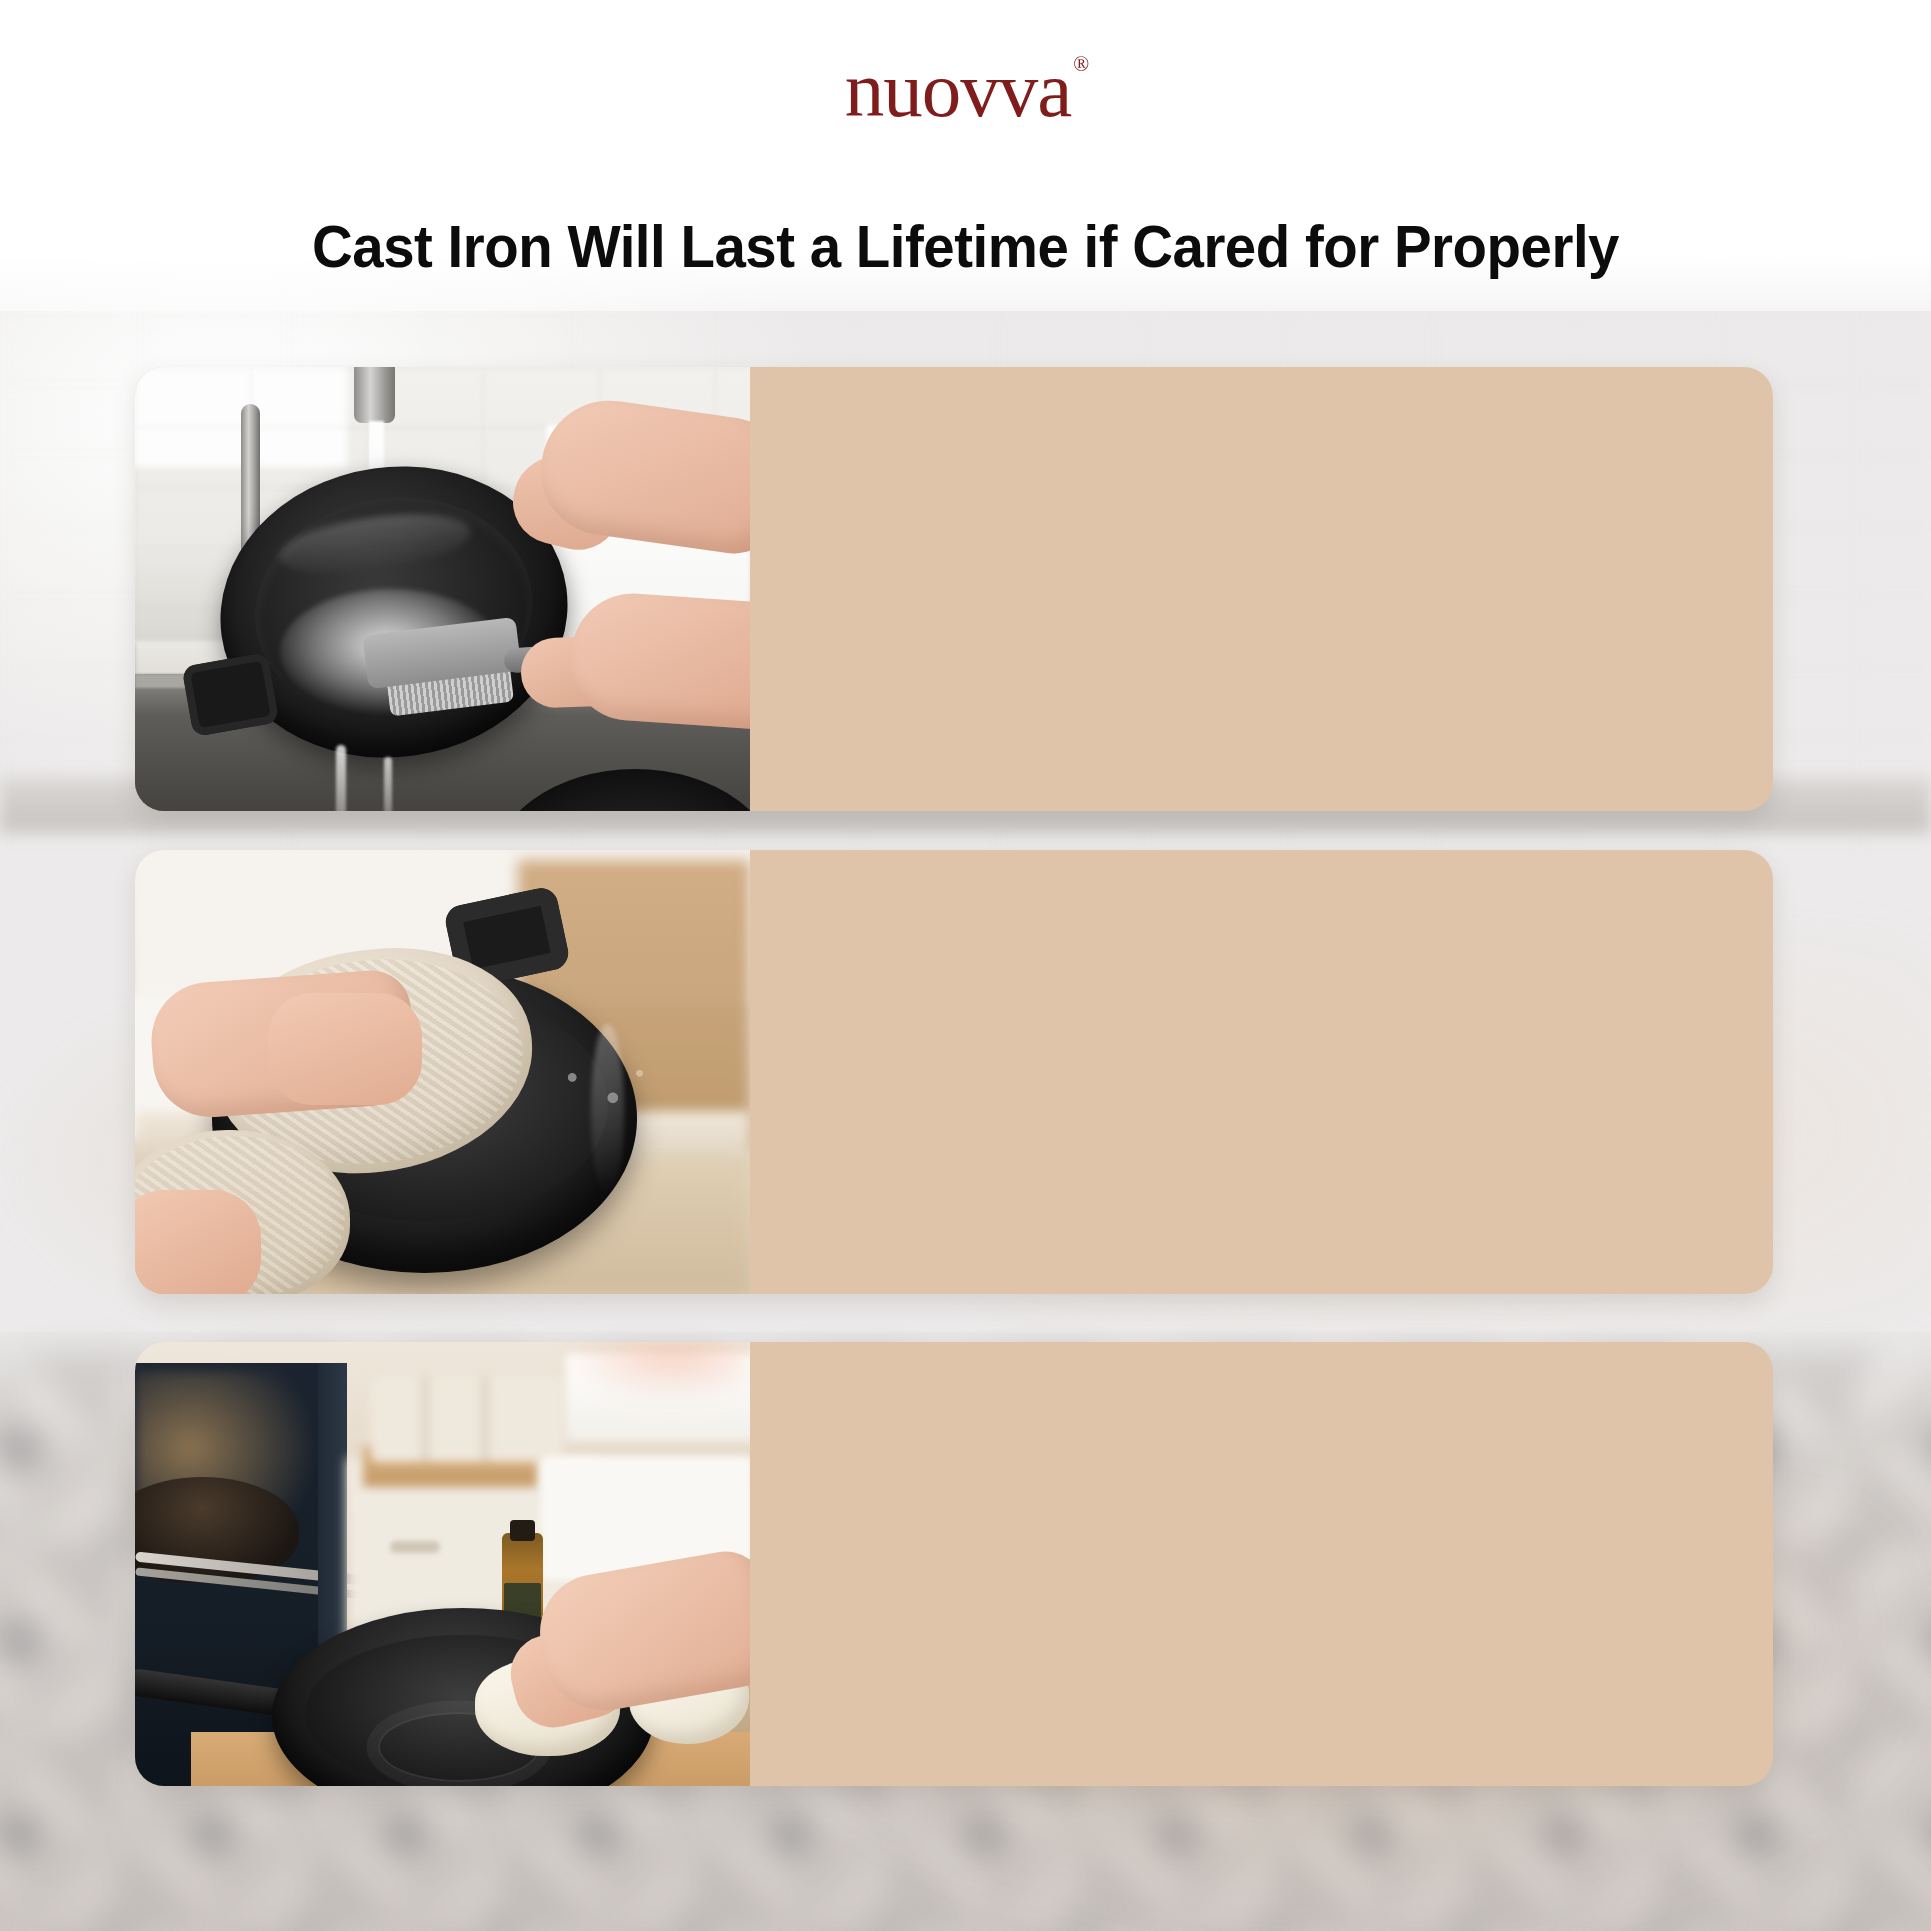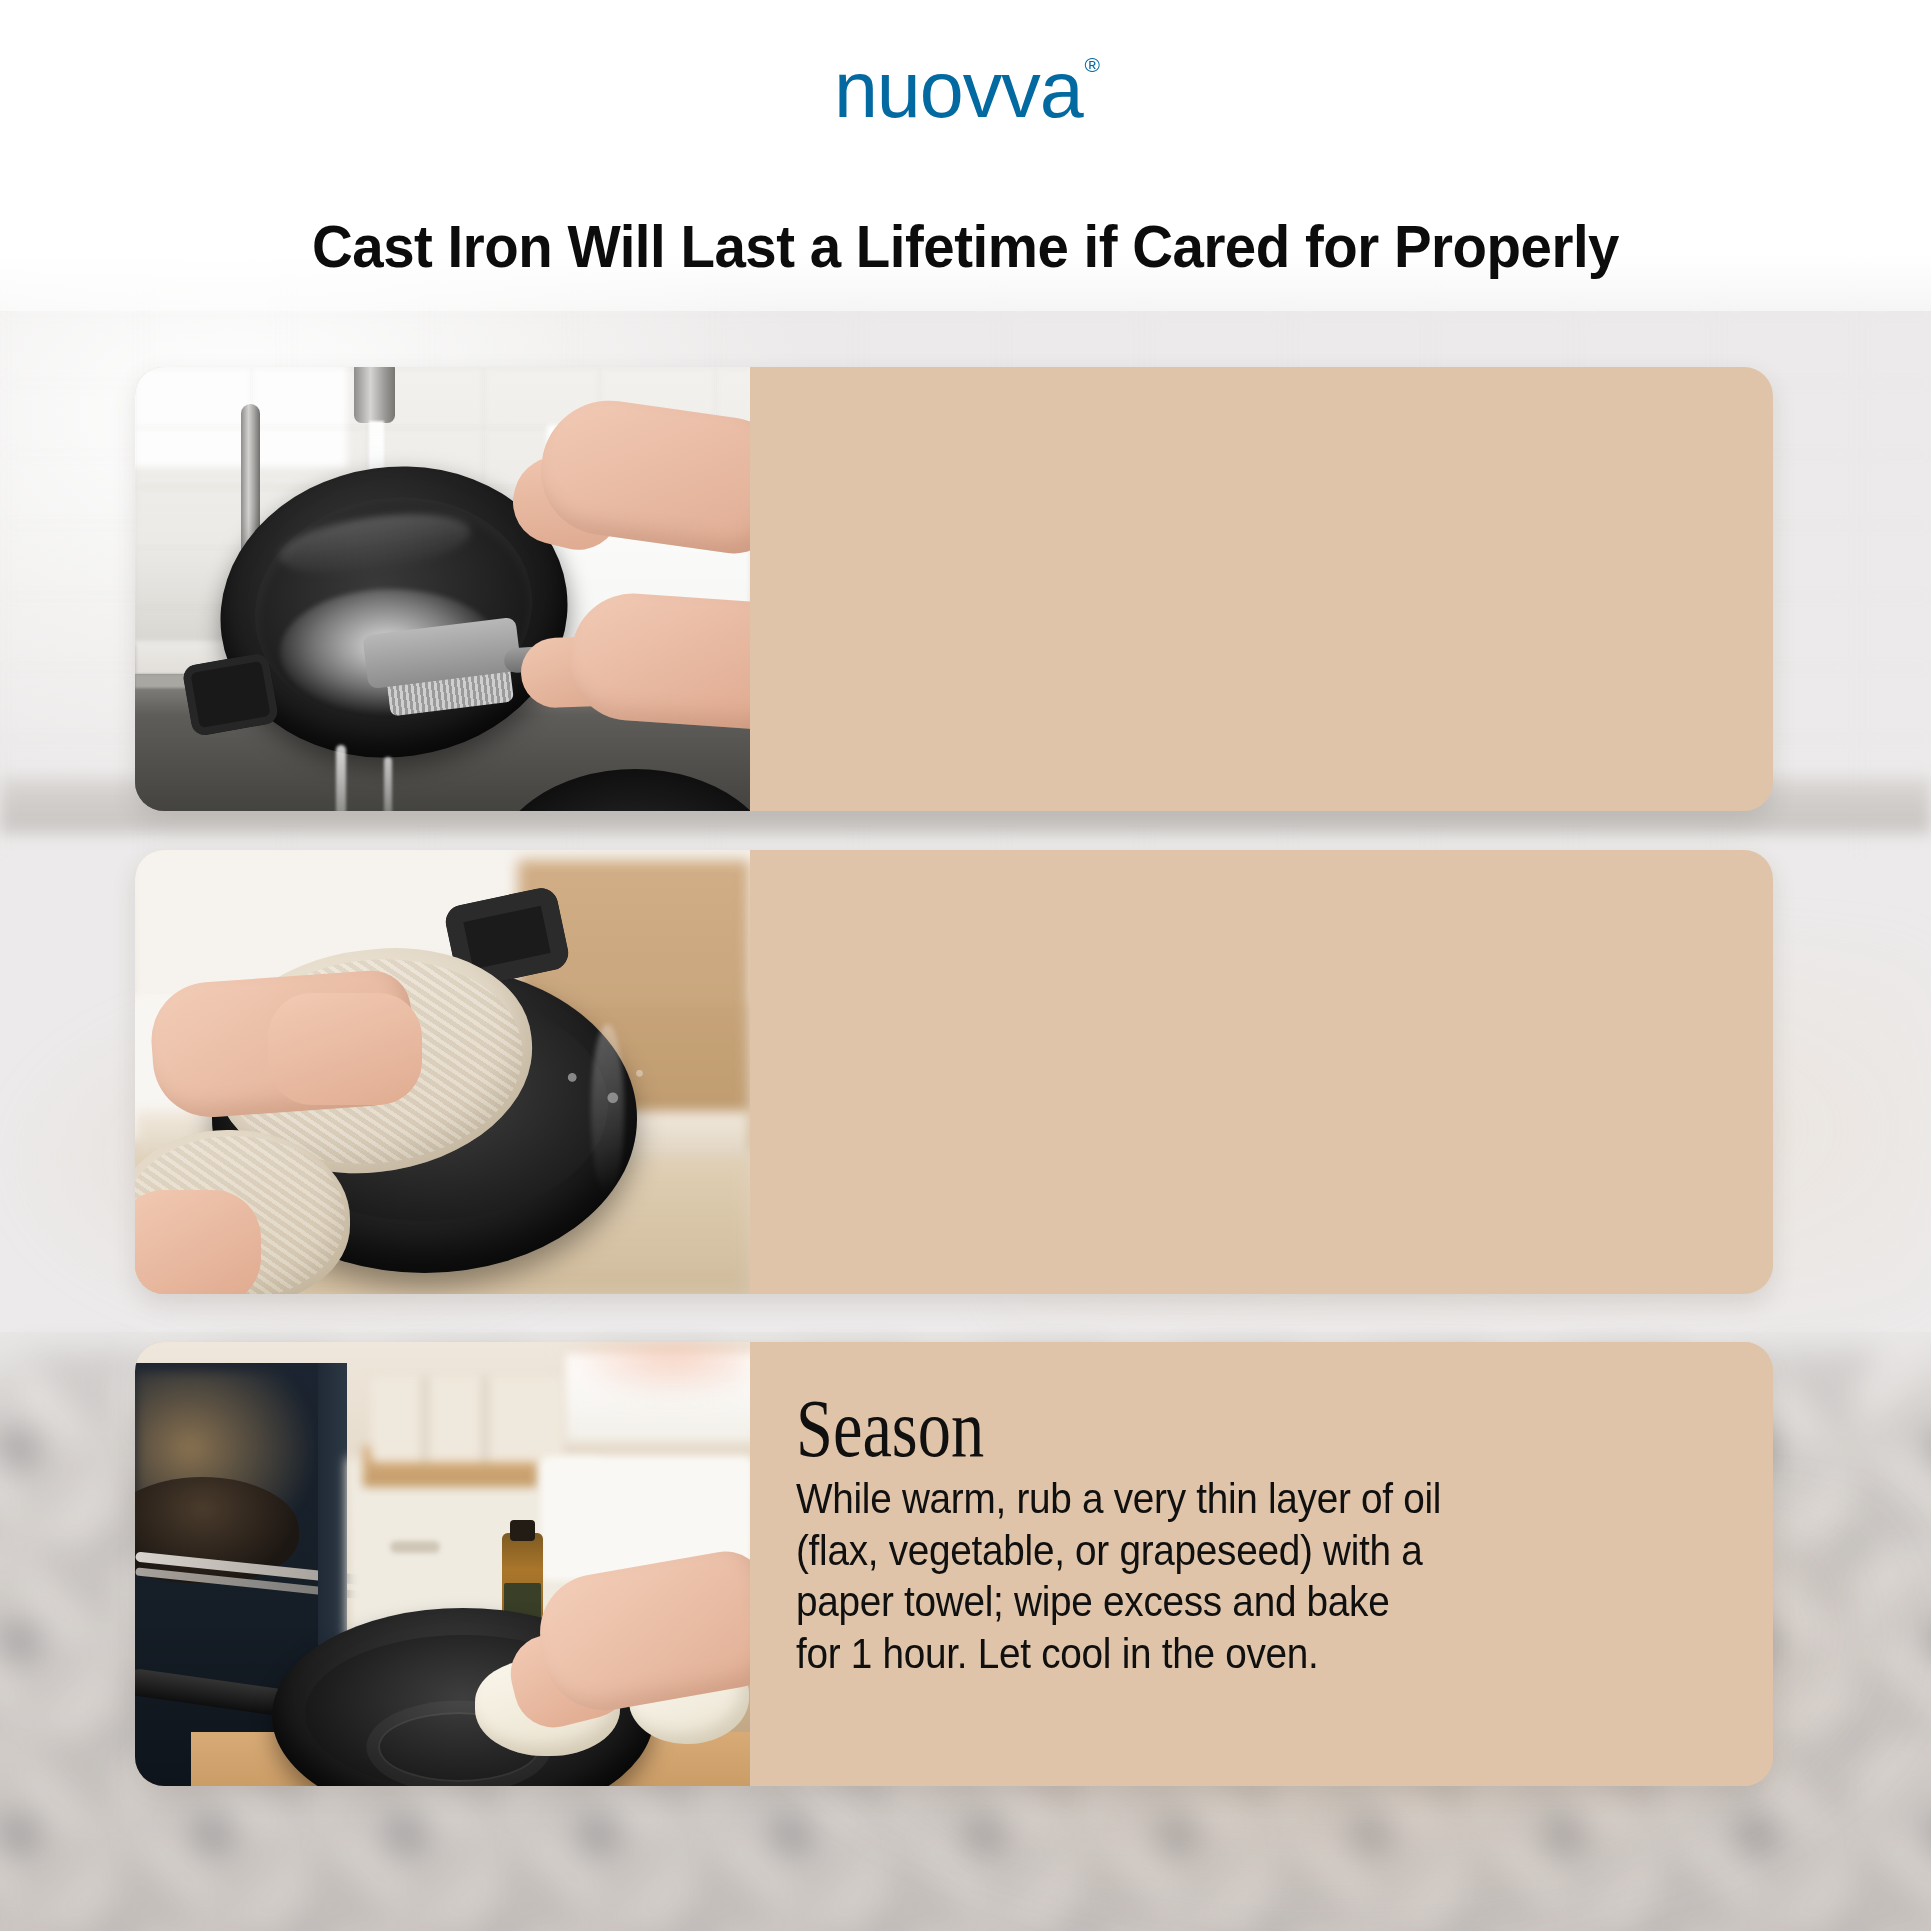--- a/index.html
+++ b/index.html
@@ -76,22 +76,22 @@
   .header-band{
     position:absolute; left:0; top:0; width:1931px; height:311px;
     background:linear-gradient(180deg,#ffffff 0%,#ffffff 82%,rgba(255,255,255,.55) 100%);
   }
 
   .logo-wrap{
     position:absolute; left:0; top:50px; width:1931px;
     display:flex; justify-content:center; align-items:flex-start;
   }
   .logo{
-    font-family:Liberation Sans, sans-serif;
-    font-size:79px; letter-spacing:-1px; color:#0369a1;
+    font-family:Liberation Serif, serif;
+    font-size:79px; letter-spacing:-1px; color:#7f1d1d;
     font-weight:400; line-height:1;
     position:relative;
   }
   .logo .reg{
     font-size:21px; vertical-align:super; position:relative; top:-17.4px; left:1.9px;
   }
 
   .headline{
     position:absolute; left:0; top:214px; width:1931px; text-align:center;
     font-family:"Liberation Sans", sans-serif;
@@ -407,23 +407,16 @@
         <div class="p3-pan">
           <div class="p3-pan-inner"></div>
           <div class="p3-pan-rings"></div>
         </div>
         <div class="p3-paper2"></div>
         <div class="p3-paper"></div>
         <div class="p3-fingers"></div>
         <div class="p3-hand"></div>
       </div>
     </div>
-    <div class="card-body">
-      <div class="card-title">Season</div>
-      <div class="card-text">While warm, rub a very thin layer of oil
-(flax, vegetable, or grapeseed) with a
-paper towel; wipe excess and bake
-for 1 hour. Let cool in the oven.</div>
-    </div>
   </div>
 
 </div>
 
 
 </body></html>

